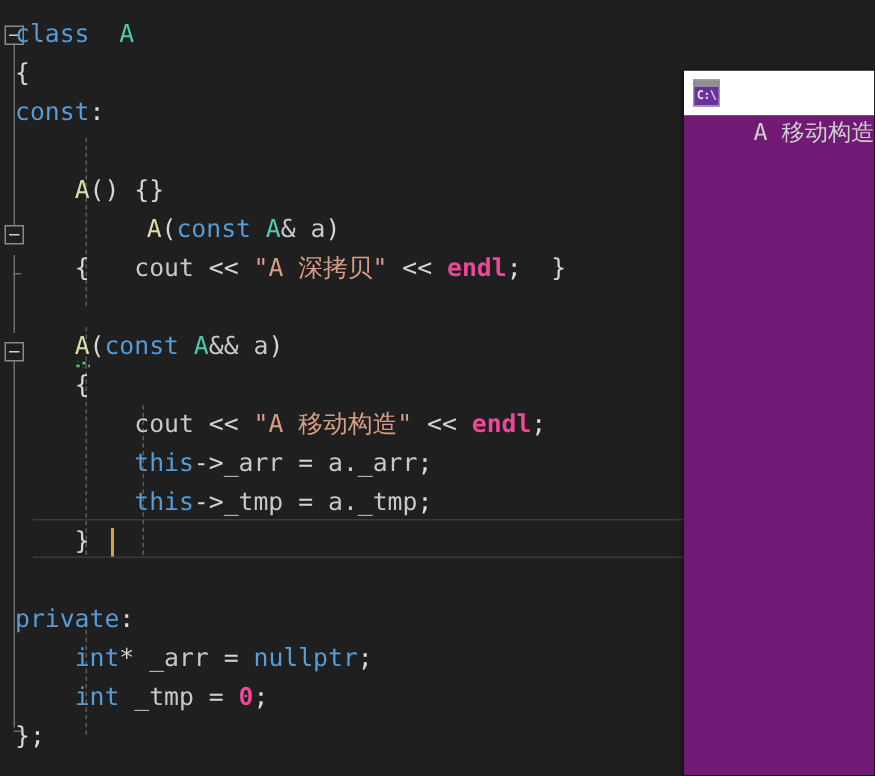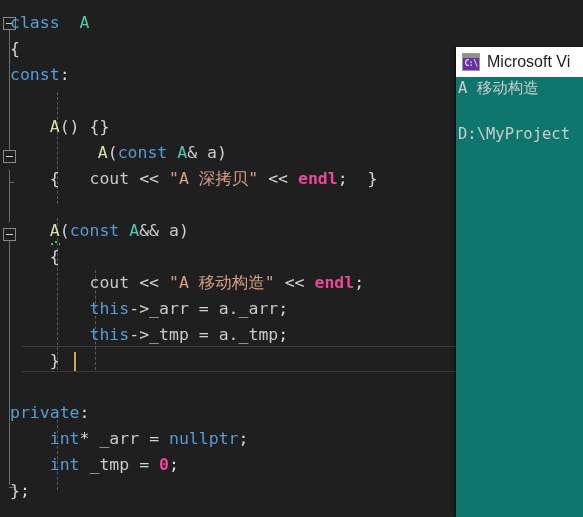--- a/index.html
+++ b/index.html
@@ -181,23 +181,24 @@
     font-family: "Liberation Sans", sans-serif;
     font-size: 16px;
     color: #1c1c1c;
     white-space: nowrap;
   }
   #console-body {
     position: absolute;
     left: 0; top: 30px;
     width: 127px;
     bottom: 0;
-    background: #0f766e;
+    background: #701a75;
     padding-left: 2px;
     box-sizing: border-box;
+    text-align: right;
   }
   .con-line {
     font-family: "DejaVu Sans Mono", monospace;
     font-size: 15.5px;
     line-height: 23px;
     color: #cccccc;
     white-space: nowrap;
     overflow: hidden;
     height: 23px;
   }
@@ -253,22 +254,20 @@
 
     <div class="caret" style="left:74px; top:352px;"></div>
   </div>
 
   <div id="console">
     <div id="console-title">
       <div id="console-icon">
         <div class="bar"></div>
         <div class="glyph">C:\</div>
       </div>
-      <div id="console-title-text">Microsoft Vi</div>
     </div>
     <div id="console-body">
         <div class="con-line">A 移动构造</div>
         <div class="con-blank"></div>
-        <div class="con-line">D:\MyProject</div>
       </div>
   </div>
 
 </div>
 
 </body></html>

